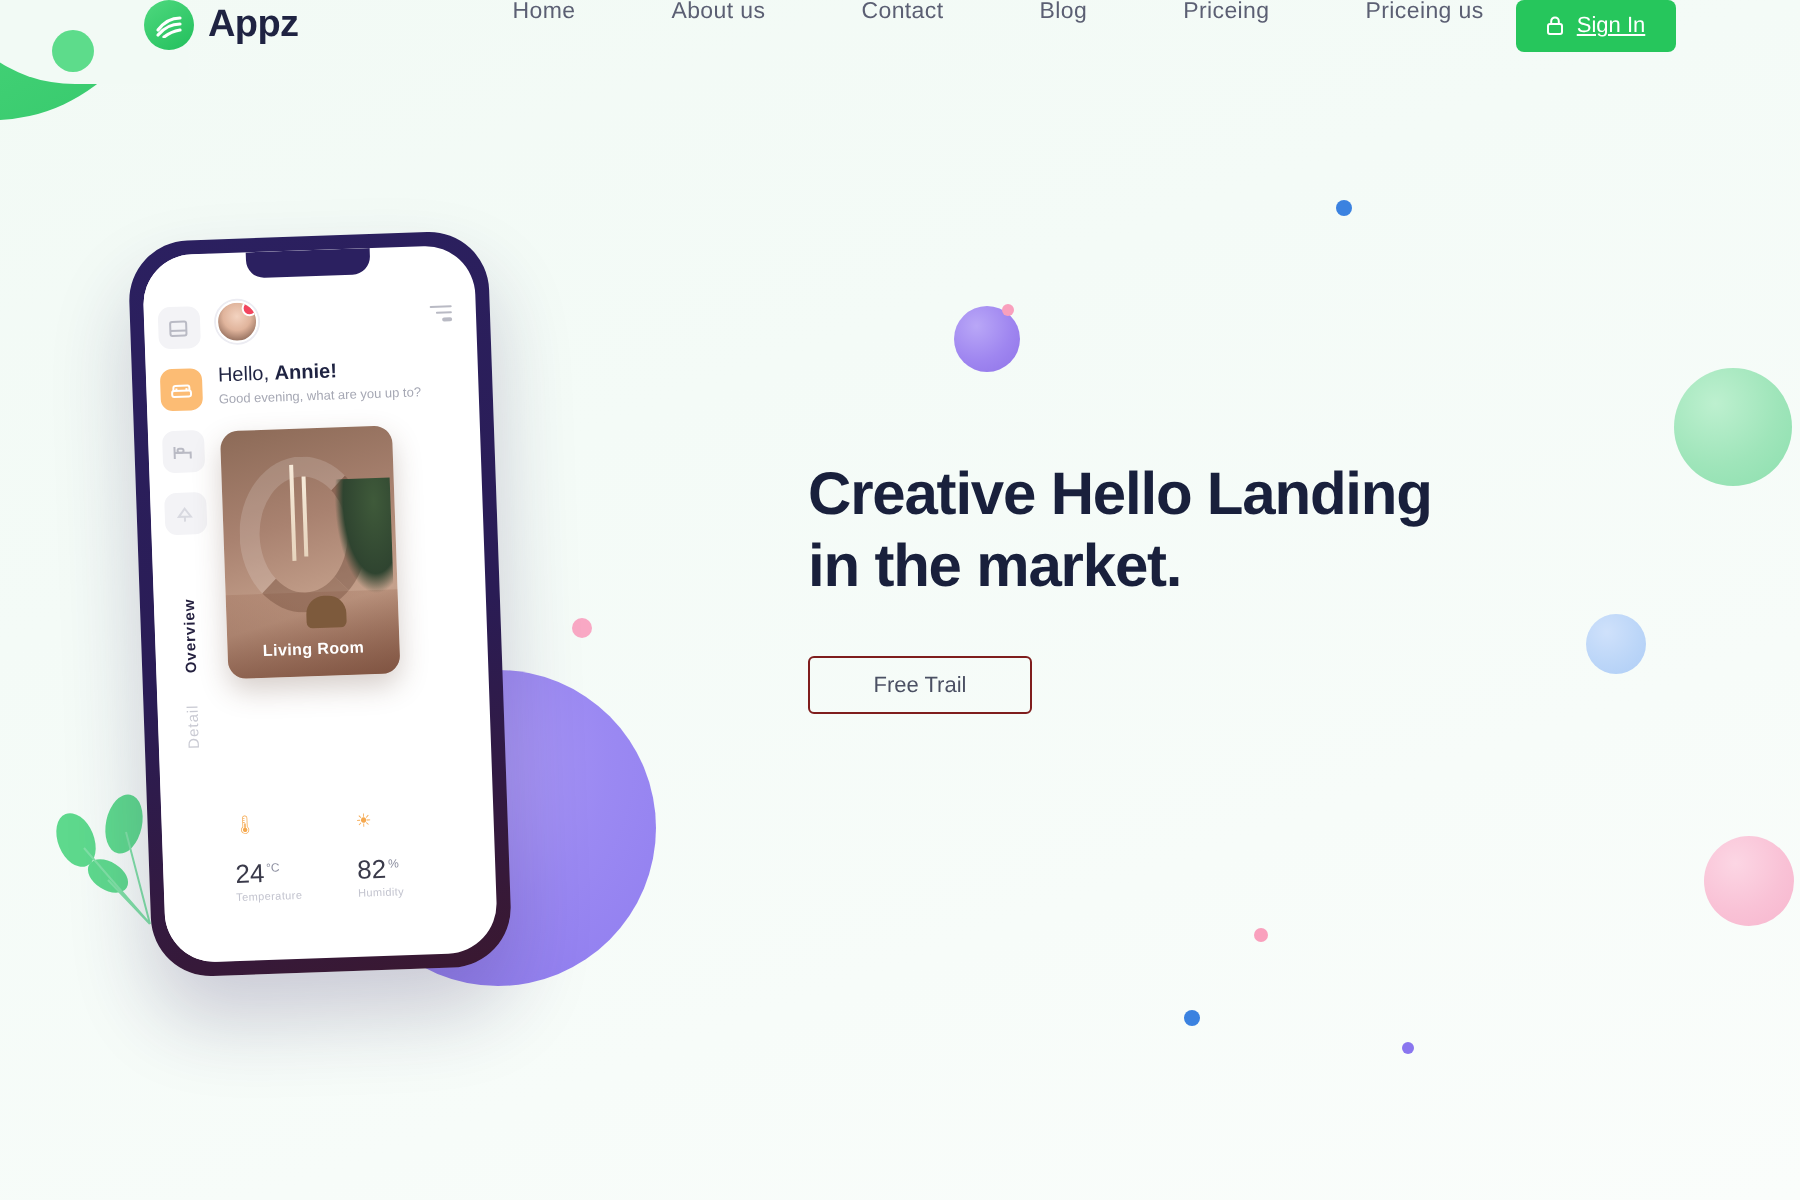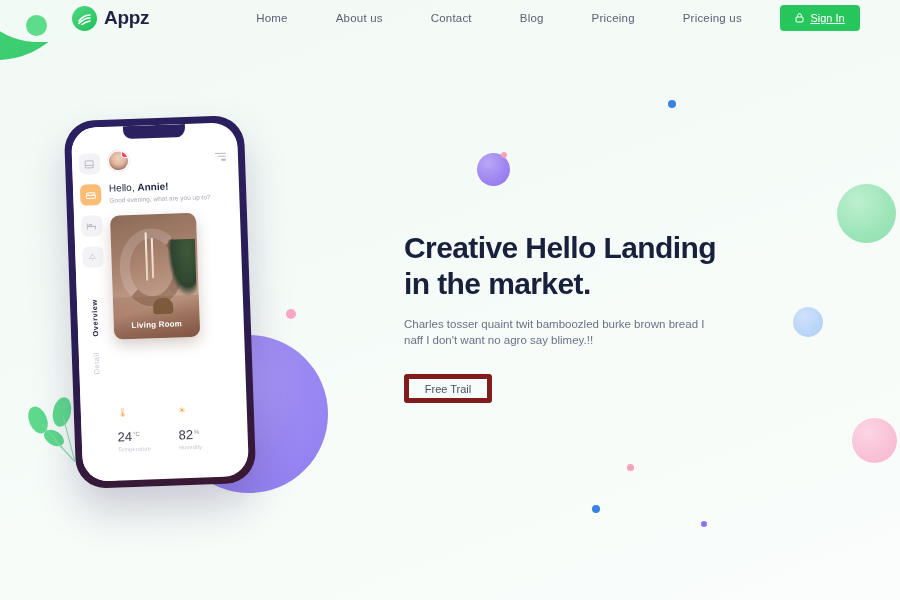--- a/index.html
+++ b/index.html
@@ -41,42 +41,42 @@
   .dot-blue-2 { left:592px; top:505px; width:8px; height:8px; background:#3b82e0; }
   .dot-pink-1 { left:286px; top:309px; width:10px; height:10px; background:#f9a8c4; }
   .dot-pink-2 { left:627px; top:464px; width:7px; height:7px; background:#f9a0bd; }
   .dot-pink-3 { left:501px; top:152px; width:6px; height:6px; background:#f9a0bd; }
   .dot-violet-1 { left:701px; top:521px; width:6px; height:6px; background:#8a76ef; }
 
   .plant { position:absolute; left:20px; top:390px; width:70px; height:75px; }
 
   
   .header { position:absolute; left:0; top:0; width:900px; height:36px;
-    display:flex; align-items:center; padding:0 40px 0 72px; z-index:20; }
+    display:flex; align-items:flex-start; padding:0 62px 0 72px; z-index:20; }
   .logo { display:flex; align-items:center; gap:7px; }
   .logo-mark { width:25px; height:25px; border-radius:50%;
     background:linear-gradient(145deg,#4fd97f 0%,#22bf5c 100%);
     display:flex; align-items:center; justify-content:center; }
   .logo-text { font-size:19px; font-weight:bold; color:#1f2342; letter-spacing:-.3px; }
 
   .nav { display:flex; gap:48px; margin-left:107px; }
   .nav a { font-size:11.5px; color:#5b5f73; text-decoration:none; letter-spacing:.2px; }
 
   .signin { margin-left:auto; display:flex; align-items:center; justify-content:center; gap:6px;
     background:#26c65c; color:#fff; border:none; border-radius:4px;
     width:80px; height:26px; font-size:11px; font-family:inherit; cursor:pointer;text-decoration:underline; }
 
   
   .hero { position:absolute; left:404px; top:230px; width:400px; }
   .hero h1 { font-size:30px; line-height:36px; color:#19203c; font-weight:bold;
     letter-spacing:-.6px; }
   .hero p { margin-top:14px; font-size:11.5px; line-height:16px; color:#6b7185;
     width:312px; }
-  .cta { margin-top:26px; width:88px; height:29px; background:transparent;
-    border:5px solid #7f1d1d; border-radius:3px; color:#4b5063; font-size:11px;
+  .cta { margin-top:26px; width:112px; height:29px; background:transparent;
+    border:1px solid #7f1d1d; border-radius:3px; color:#4b5063; font-size:11px;
     font-family:inherit; cursor:pointer; }
 
   
   .phone { position:absolute; left:70px; top:118px; width:180px; height:368px;
     background:linear-gradient(165deg,#2b2060 0%,#2a1c55 55%,#3a1830 100%);
     border-radius:30px; padding:7px; box-shadow:0 22px 40px rgba(50,30,90,.22);
     transform:rotate(-2deg); }
   .screen { position:relative; width:100%; height:100%; background:#fff;
     border-radius:25px; overflow:hidden; display:flex; }
   .notch { position:absolute; left:50%; top:0; transform:translateX(-50%);
@@ -197,21 +197,20 @@
       </svg>
       <span>Sign In</span>
     </button>
   </div>
 
   <div class="hero">
     <h1>
       <span>Creative Hello Landing</span><br>
       <span>in the market.</span>
     </h1>
-    <p>Charles tosser quaint twit bamboozled burke brown bread I naff I don't want no agro say blimey.!!</p>
     <button class="cta">Free Trail</button>
   </div>
 
   <div class="phone">
     <div class="screen">
       <div class="notch"></div>
 
       <div class="rail">
         <div class="rail-ico">
           <svg width="10" height="10" viewBox="0 0 10 10" fill="none" stroke="#b9bac4" stroke-width="1">

